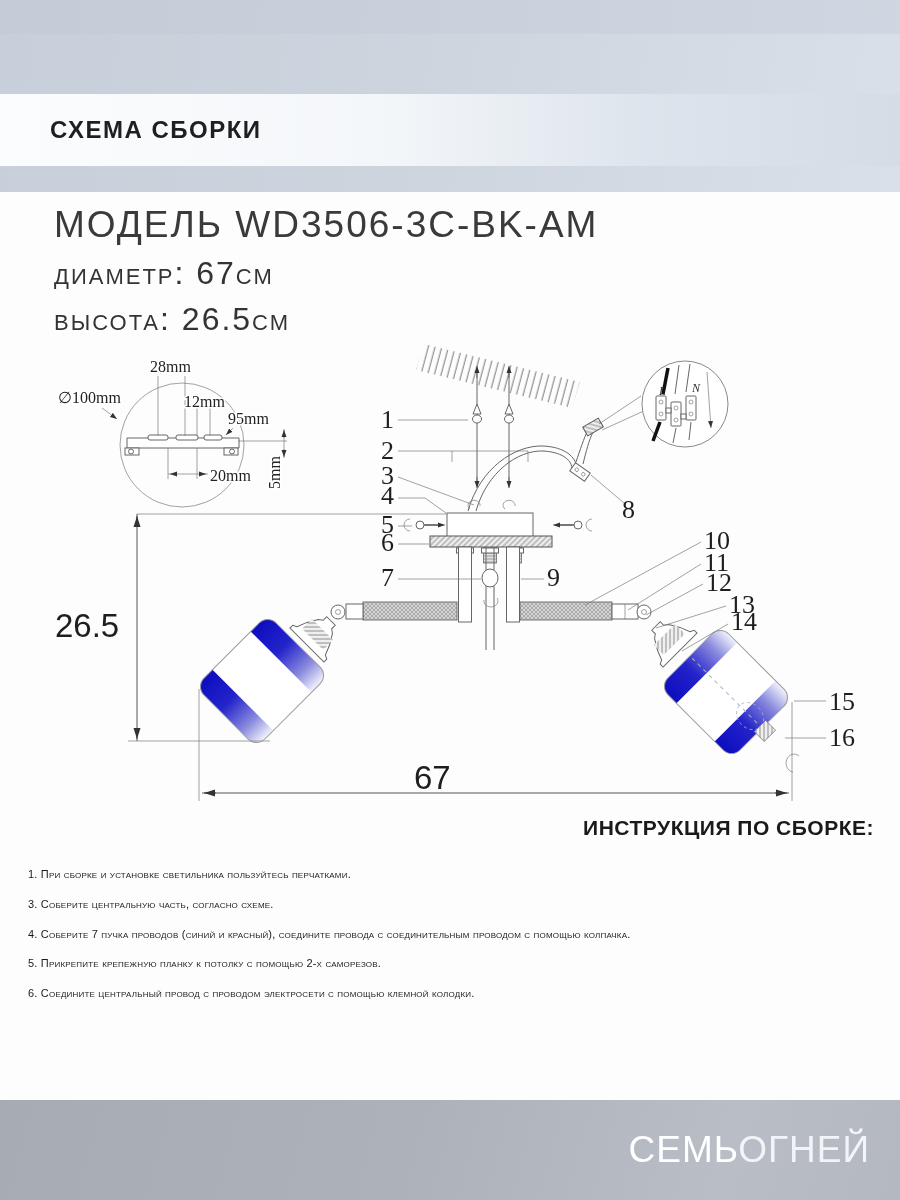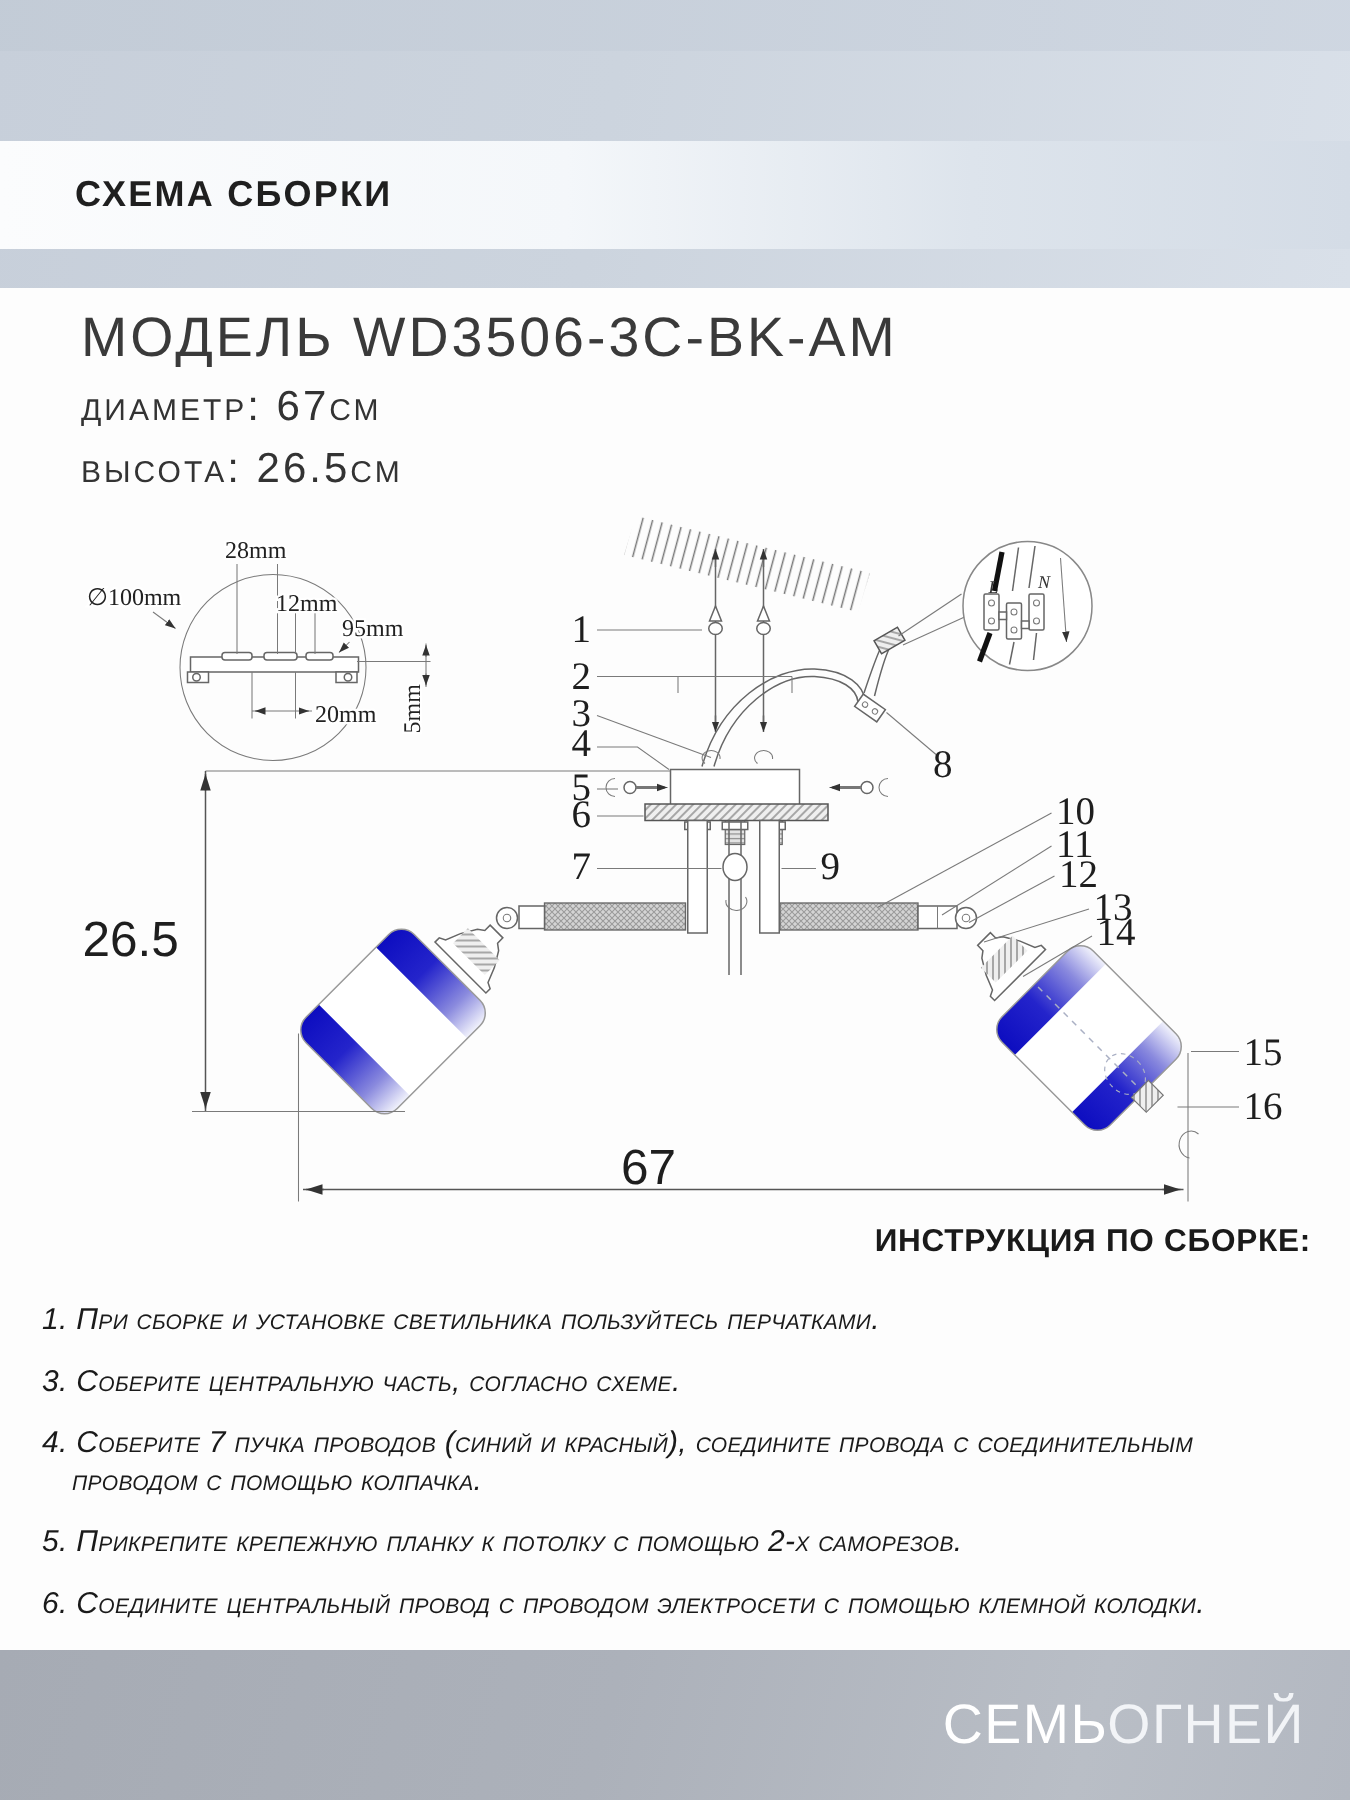--- a/index.html
+++ b/index.html
@@ -13,39 +13,39 @@
   .header::before{content:"";position:absolute;top:0;left:0;right:0;height:34px;
           background:linear-gradient(90deg,#c2cbd6,#cdd5e0);opacity:.85;}
   .header-strip{position:absolute;top:62px;left:0;width:900px;height:72px;
           background:linear-gradient(90deg,#fbfcfd 0%,#f4f7fa 42%,#dde4ec 72%,#d4dce6 100%);
           display:flex;align-items:center;margin-top:32px;}
   .header-title{margin-left:50px;font-size:24px;font-weight:bold;letter-spacing:1.5px;color:#1f1f1f;}
 
   
   .model{position:absolute;top:204px;left:54px;color:#333;}
   .model-name{font-size:37px;letter-spacing:2px;color:#3a3a3a;}
-  .model-line{font-size:28px;font-variant:small-caps;letter-spacing:2px;margin-top:9px;color:#333;}
+  .model-line{font-size:32px;font-variant:small-caps;letter-spacing:2px;margin-top:9px;color:#333;}
 
   
   .diagram{position:absolute;top:330px;left:0;width:900px;height:485px;}
   .ln{stroke:#555;stroke-width:1;fill:none;}
   .ln2{stroke:#666;stroke-width:1;fill:none;}
   .thin{stroke:#7a7a7a;stroke-width:.7;fill:none;}
   .wht{fill:#ffffff;stroke:#666;stroke-width:1;}
   .callout{font-family:"Liberation Serif",serif;font-size:26px;fill:#1e1e1e;}
   .dim{font-family:"Liberation Serif",serif;font-size:16px;fill:#222;
        paint-order:stroke;stroke:#fff;stroke-width:3px;}
   .big{font-family:"Liberation Sans",sans-serif;font-size:33px;fill:#1e1e1e;}
   .tl{font-family:"Liberation Serif",serif;font-size:12px;font-style:italic;fill:#333;}
 
   
   .instructions{position:absolute;top:816px;left:28px;width:846px;color:#1a1a1a;}
   .ins-title{font-size:21px;font-weight:bold;letter-spacing:.5px;margin:0 0 28px 4px;text-align:right;}
-  .ins-item{font-size:20px;font-variant:small-caps;letter-spacing:.2px;line-height:1.25;
-            margin-bottom:16px;padding-left:20px;text-indent:-20px;font-style:italic;}
+  .ins-item{font-size:11px;font-variant:small-caps;letter-spacing:.2px;line-height:1.25;
+            margin-bottom:16px;padding-left:20px;text-indent:-20px;}
   .ins-num{display:inline;}
 
   
   .footer{position:absolute;top:1100px;left:0;width:900px;height:100px;
           background:linear-gradient(105deg,#a6abb4 0%,#acb1ba 45%,#b9bec6 80%,#b3b8c1 100%);
           display:flex;align-items:center;justify-content:flex-end;}
   .brand{padding-right:30px;font-size:37px;letter-spacing:1px;color:#fff;white-space:nowrap;}
   .brand-bold{font-weight:normal;color:#ffffff;}
   .brand-light{font-weight:normal;color:#f2f4f7;}
 </style>

